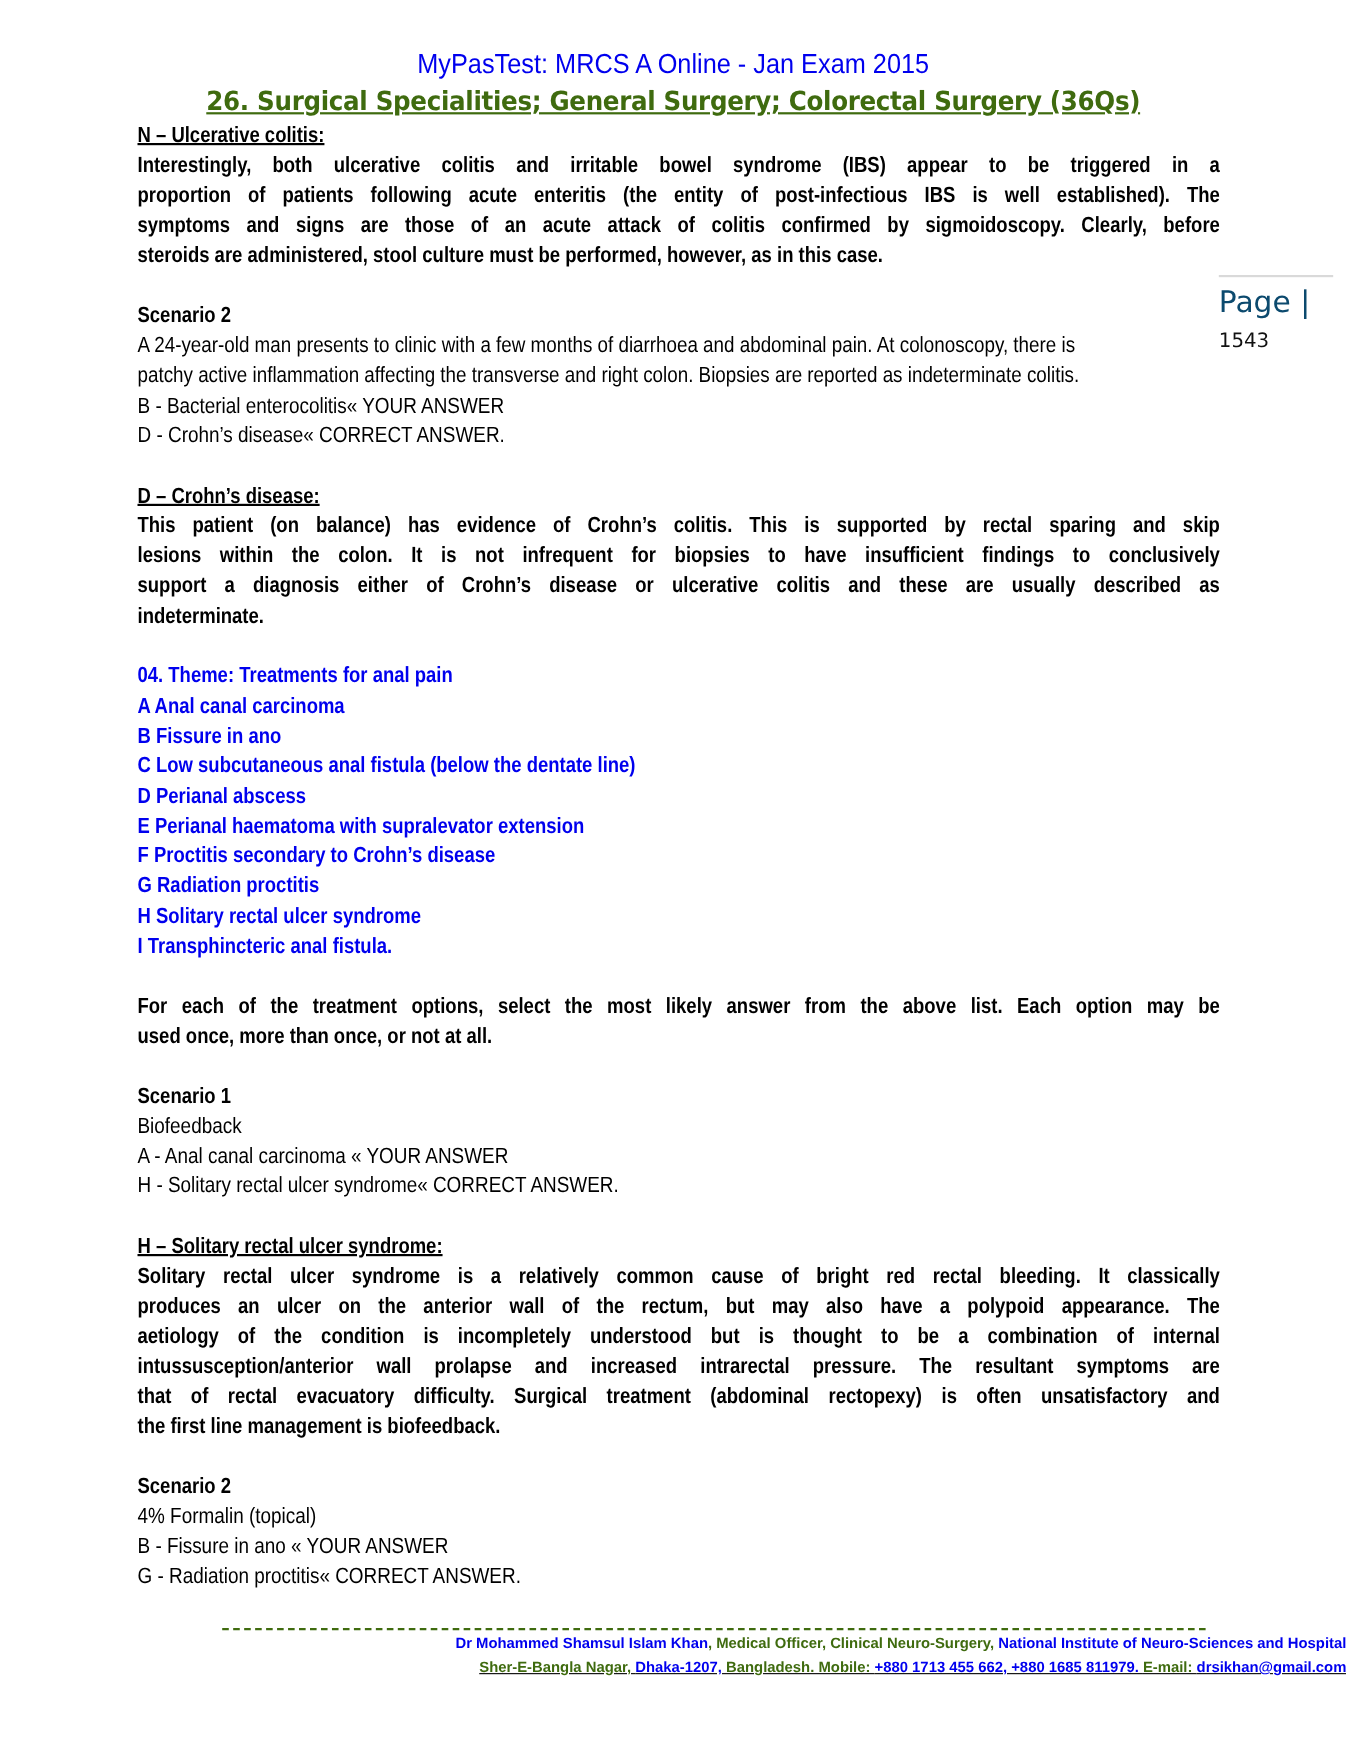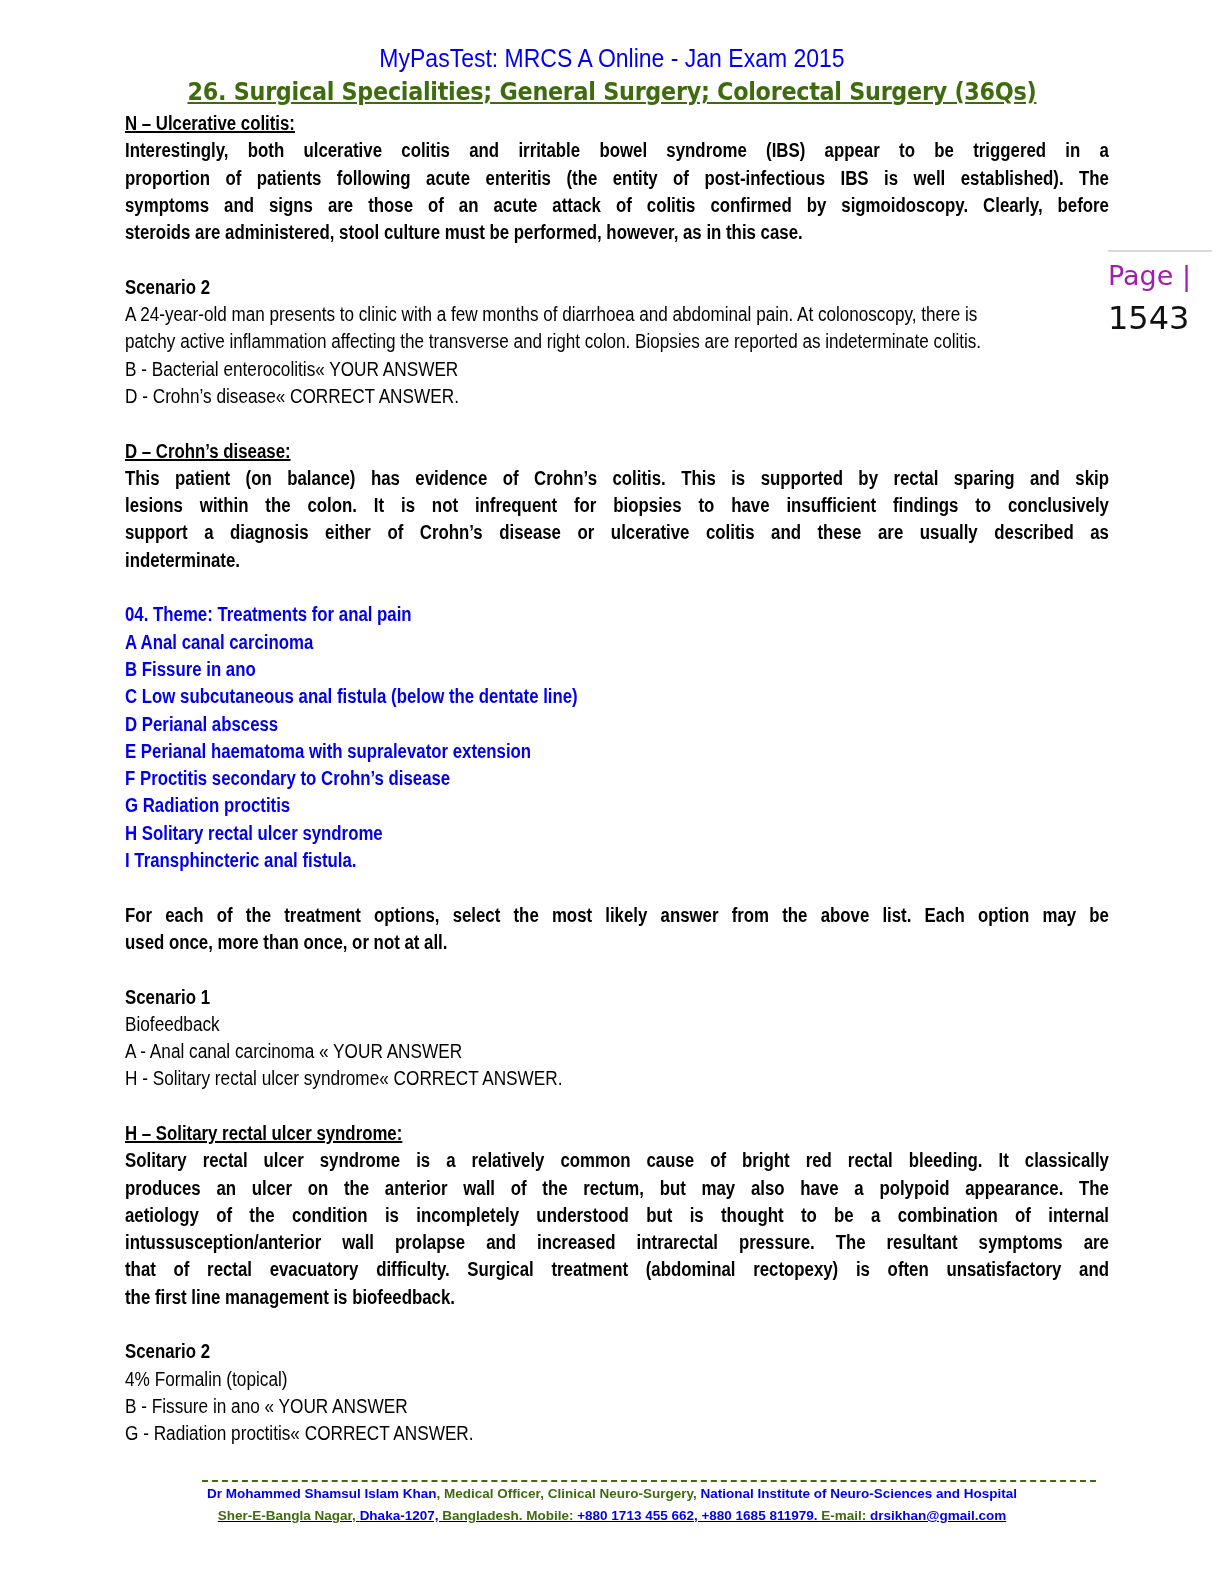--- a/index.html
+++ b/index.html
@@ -19,26 +19,26 @@
   .u { text-decoration: underline; }
   .blue { color: #0000ee; }
   .para { font-size: 20px; line-height: 27.3px; font-weight: bold; text-align: justify;
           text-align-last: justify; width: 1170px; transform: scaleX(0.841); transform-origin: left top; }
   .jl { display: block; text-align: justify; text-align-last: justify; }
   .jl.end { text-align-last: left; }
   .plain-para { font-size: 20px; line-height: 27.3px; width: 1150px; transform: scaleX(0.855); transform-origin: left top; }
   .gap { height: 27.3px; }
   .page-num { position: absolute; left: 1108px; top: 250px; width: 116px; font-family: "DejaVu Sans", sans-serif; }
   .page-num .rule { height: 2px; background: #d9d9d9; width: 104px; margin-left: 0; }
-  .page-num .lbl { font-size: 27px; margin-top: 8px; color: #a21caf; }
-  .page-num .num { font-size: 32px; margin-top: 8px; color: #111; }
+  .page-num .lbl { font-size: 27px; margin-top: 8px; color: #0c4a6e; }
+  .page-num .num { font-size: 18px; margin-top: 8px; color: #111; }
   .footer { position: absolute; left: 0; top: 1466px; width: 1224px; }
   .footer .dash { position: absolute; left: 202px; width: 894px; top: 0; height: 14px;
                   border-bottom: 2px dashed #3f6b0f; }
-  .footer .f1, .footer .f2 { position: absolute; left: 0; width: 1224px; text-align: center;
+  .footer .f1, .footer .f2 { position: absolute; left: 0; width: 1224px; text-align: right;
                   font-size: 13.5px; font-weight: bold; white-space: nowrap; }
   .footer .f1 { top: 20px; }
   .footer .f2 { top: 42px; text-decoration: underline; }
   .g { color: #3f6b0f; }
   .bl { color: #0000ee; }
 </style>
 </head>
 <body>
 
 <div class="page">

